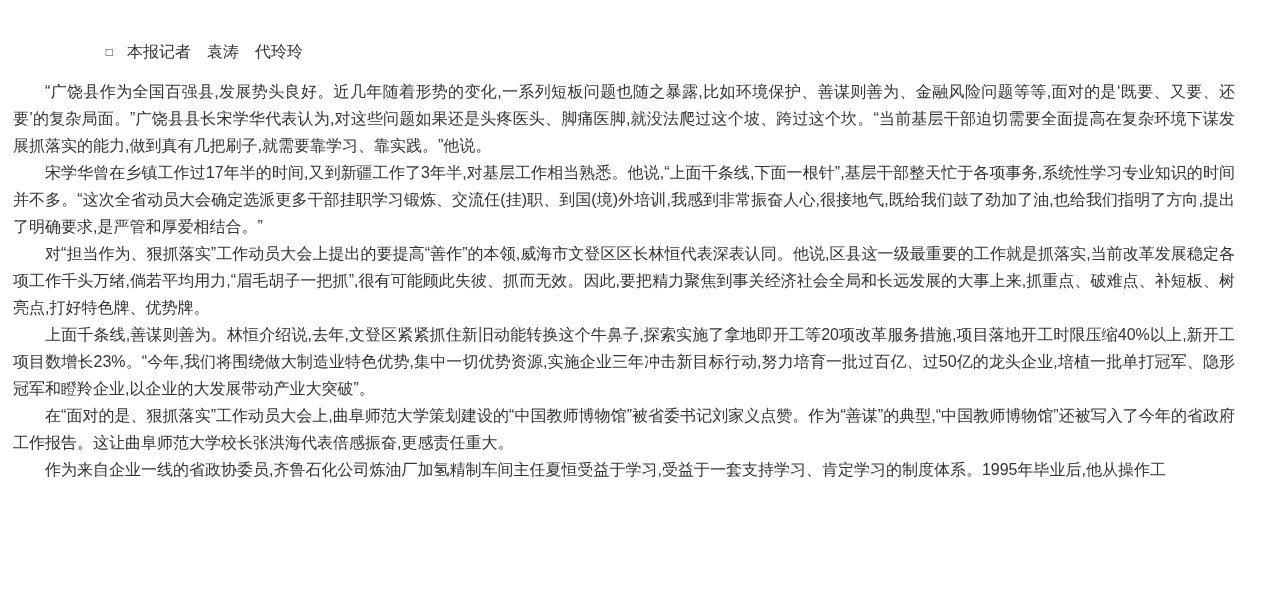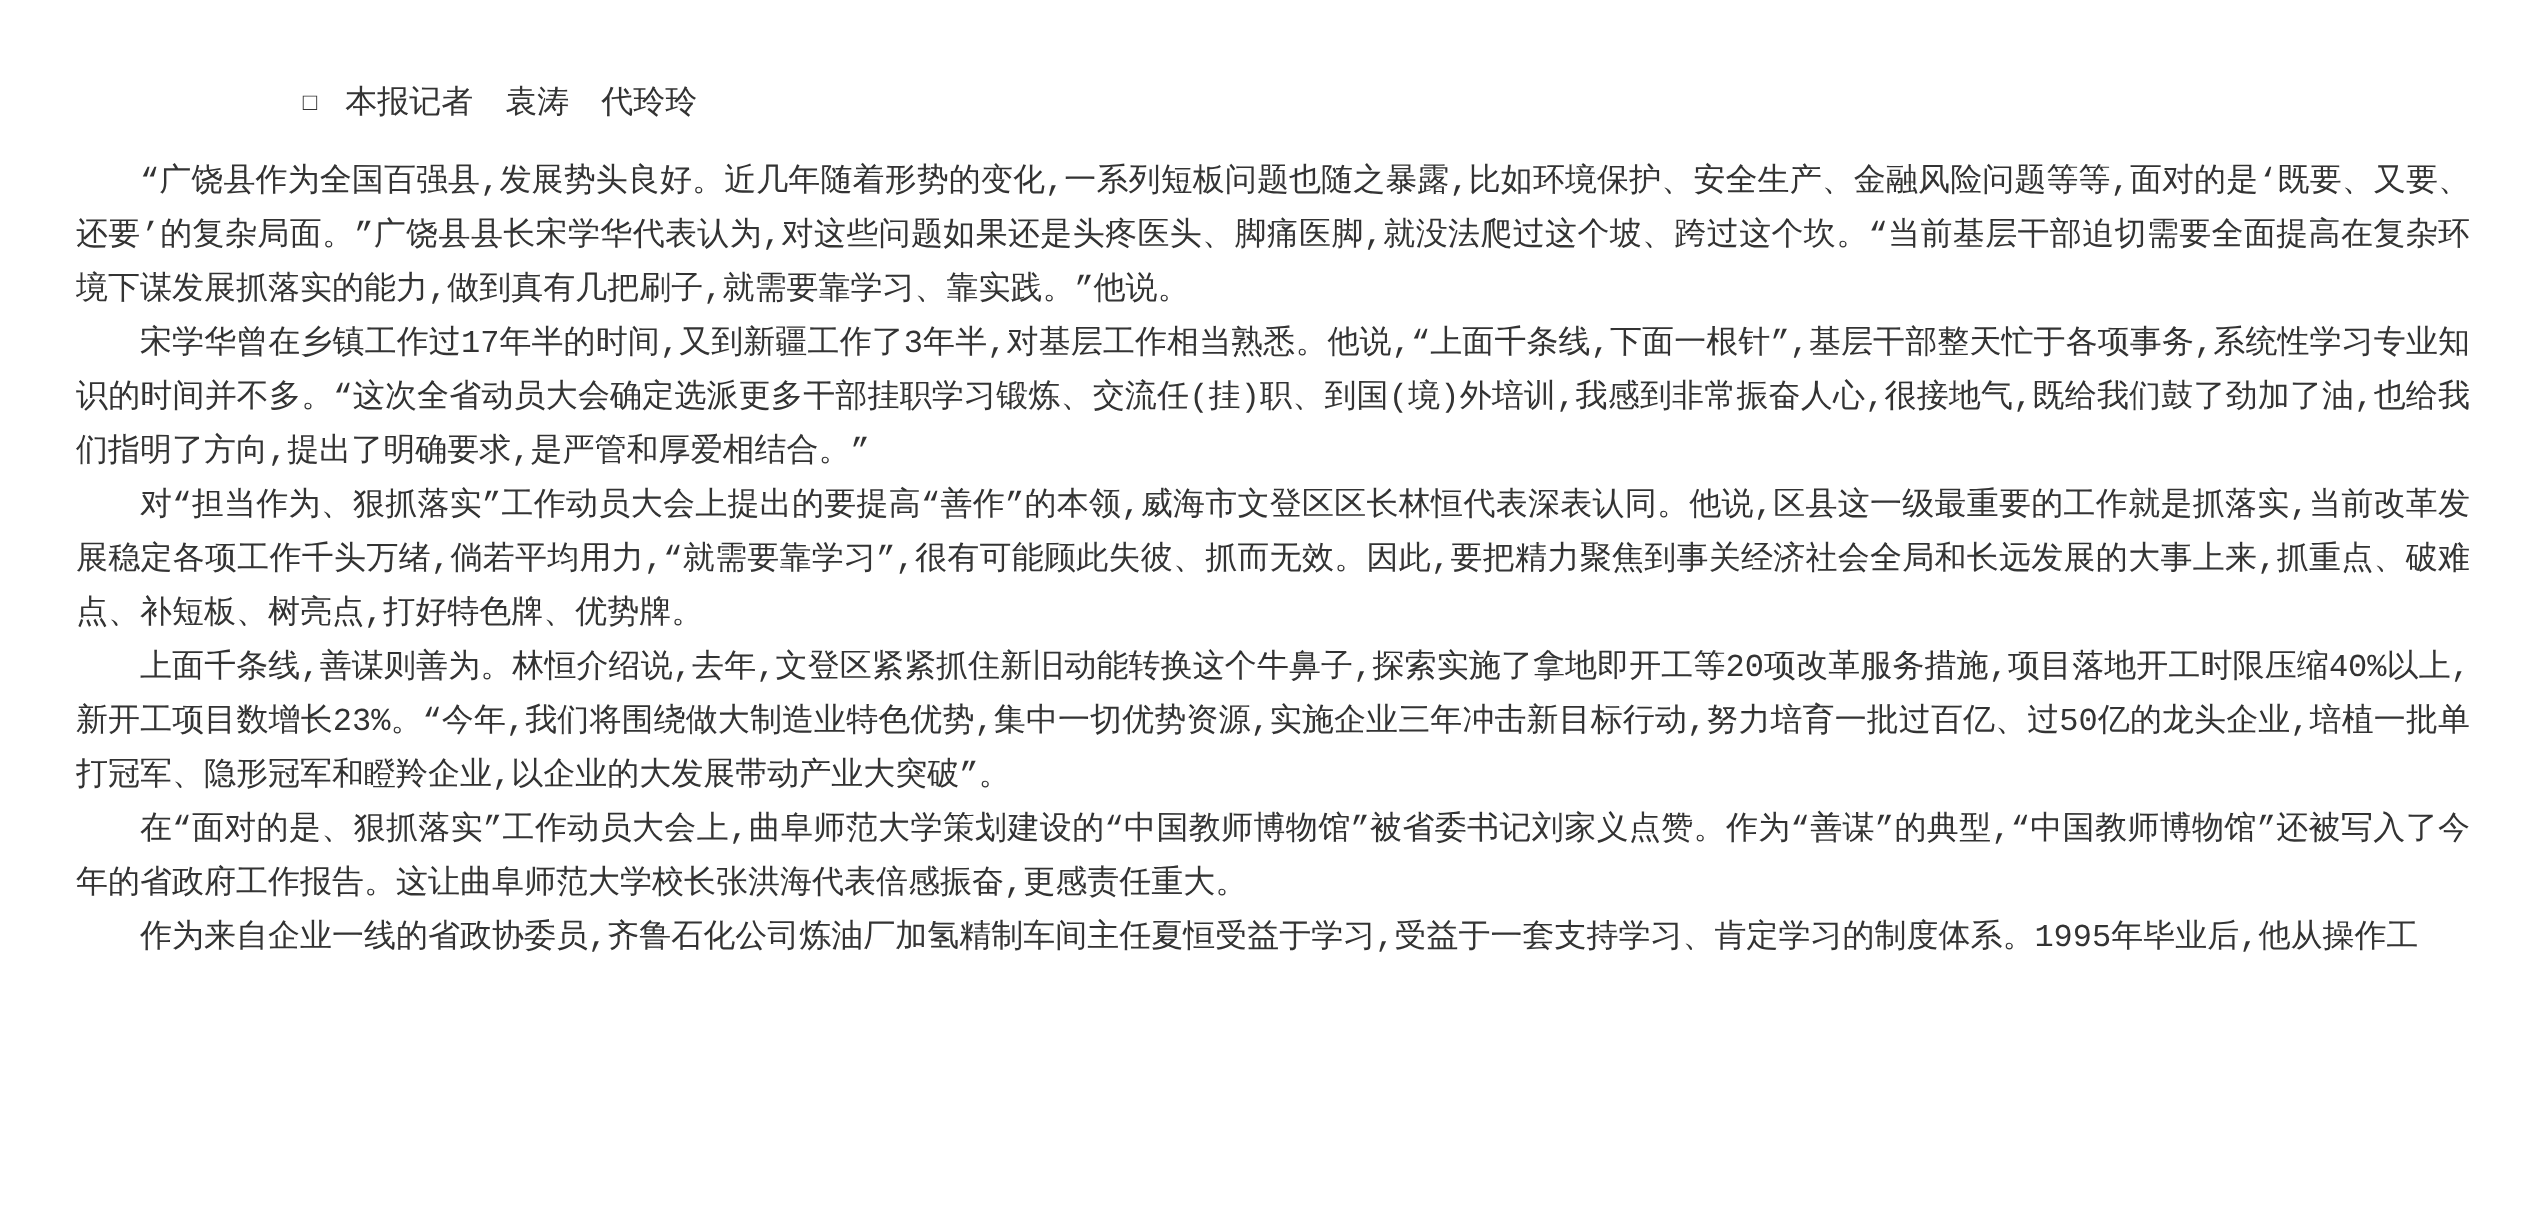--- a/index.html
+++ b/index.html
@@ -5,24 +5,24 @@
   html, body {
     margin: 0;
     padding: 0;
     background: #ffffff;
   }
   .page {
     position: relative;
     width: 1265px;
     height: 592px;
     box-sizing: border-box;
-    padding: 28px 30px 0 38px;
+    padding: 28px 30px 0 13px;
     overflow: hidden;
     background: #ffffff;
-    font-family: Liberation Mono, monospace;
+    font-family: Liberation Sans, sans-serif;
     color: #333333;
   }
   .byline {
     padding-left: 75px;
     font-size: 16px;
     line-height: 16px;
     height: 16px;
     margin: 0 0 34px 0;
     color: #333333;
     white-space: pre;
@@ -48,21 +48,21 @@
 </head>
 <body>
 
 <div class="page">
 
   <div class="byline">
     <span class="byline-bullet">□</span><span class="byline-text">本报记者　袁涛　代玲玲</span>
   </div>
 
   <div class="article-body">
-    <p>“广饶县作为全国百强县,发展势头良好。近几年随着形势的变化,一系列短板问题也随之暴露,比如环境保护、安全生产、金融风险问题等等,面对的是‘既要、又要、还要’的复杂局面。”广饶县县长宋学华代表认为,对这些问题如果还是头疼医头、脚痛医脚,就没法爬过这个坡、跨过这个坎。“当前基层干部迫切需要全面提高在复杂环境下谋发展抓落实的能力,做到真有几把刷子,就需要靠学习、靠实践。”他说。</p>
+    <p>“广饶县作为全国百强县,发展势头良好。近几年随着形势的变化,一系列短板问题也随之暴露,比如环境保护、善谋则善为、金融风险问题等等,面对的是‘既要、又要、还要’的复杂局面。”广饶县县长宋学华代表认为,对这些问题如果还是头疼医头、脚痛医脚,就没法爬过这个坡、跨过这个坎。“当前基层干部迫切需要全面提高在复杂环境下谋发展抓落实的能力,做到真有几把刷子,就需要靠学习、靠实践。”他说。</p>
     <p>宋学华曾在乡镇工作过17年半的时间,又到新疆工作了3年半,对基层工作相当熟悉。他说,“上面千条线,下面一根针”,基层干部整天忙于各项事务,系统性学习专业知识的时间并不多。“这次全省动员大会确定选派更多干部挂职学习锻炼、交流任(挂)职、到国(境)外培训,我感到非常振奋人心,很接地气,既给我们鼓了劲加了油,也给我们指明了方向,提出了明确要求,是严管和厚爱相结合。”</p>
-    <p>对“担当作为、狠抓落实”工作动员大会上提出的要提高“善作”的本领,威海市文登区区长林恒代表深表认同。他说,区县这一级最重要的工作就是抓落实,当前改革发展稳定各项工作千头万绪,倘若平均用力,“就需要靠学习”,很有可能顾此失彼、抓而无效。因此,要把精力聚焦到事关经济社会全局和长远发展的大事上来,抓重点、破难点、补短板、树亮点,打好特色牌、优势牌。</p>
+    <p>对“担当作为、狠抓落实”工作动员大会上提出的要提高“善作”的本领,威海市文登区区长林恒代表深表认同。他说,区县这一级最重要的工作就是抓落实,当前改革发展稳定各项工作千头万绪,倘若平均用力,“眉毛胡子一把抓”,很有可能顾此失彼、抓而无效。因此,要把精力聚焦到事关经济社会全局和长远发展的大事上来,抓重点、破难点、补短板、树亮点,打好特色牌、优势牌。</p>
     <p>上面千条线,善谋则善为。林恒介绍说,去年,文登区紧紧抓住新旧动能转换这个牛鼻子,探索实施了拿地即开工等20项改革服务措施,项目落地开工时限压缩40%以上,新开工项目数增长23%。“今年,我们将围绕做大制造业特色优势,集中一切优势资源,实施企业三年冲击新目标行动,努力培育一批过百亿、过50亿的龙头企业,培植一批单打冠军、隐形冠军和瞪羚企业,以企业的大发展带动产业大突破”。</p>
     <p>在“面对的是、狠抓落实”工作动员大会上,曲阜师范大学策划建设的“中国教师博物馆”被省委书记刘家义点赞。作为“善谋”的典型,“中国教师博物馆”还被写入了今年的省政府工作报告。这让曲阜师范大学校长张洪海代表倍感振奋,更感责任重大。</p>
     <p>作为来自企业一线的省政协委员,齐鲁石化公司炼油厂加氢精制车间主任夏恒受益于学习,受益于一套支持学习、肯定学习的制度体系。1995年毕业后,他从操作工</p>
   </div>
 
 </div>
 
 </body></html>

